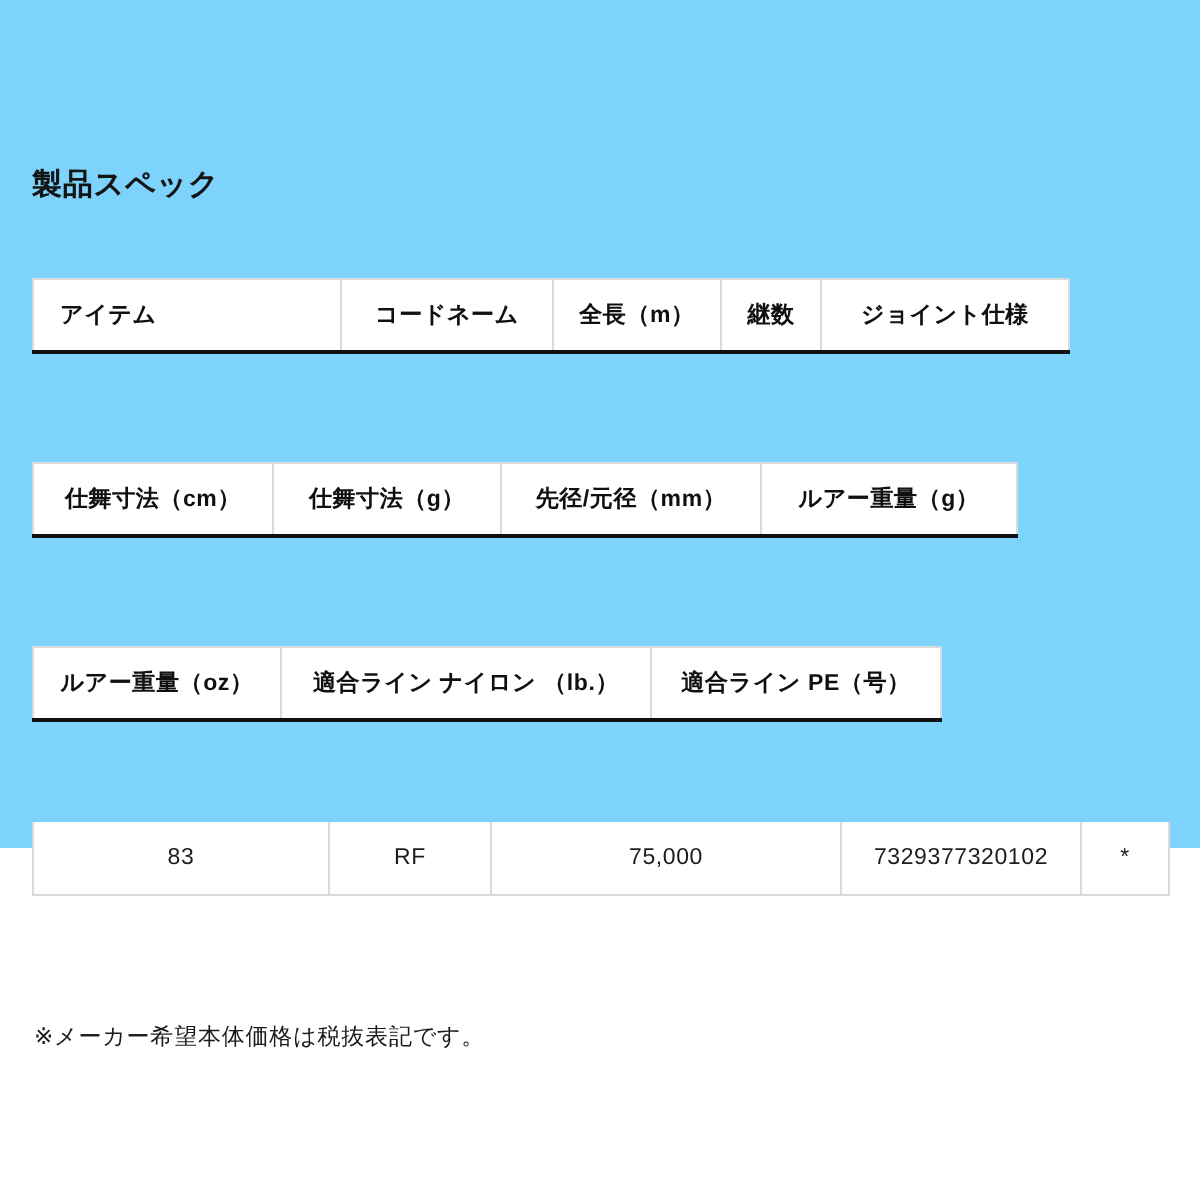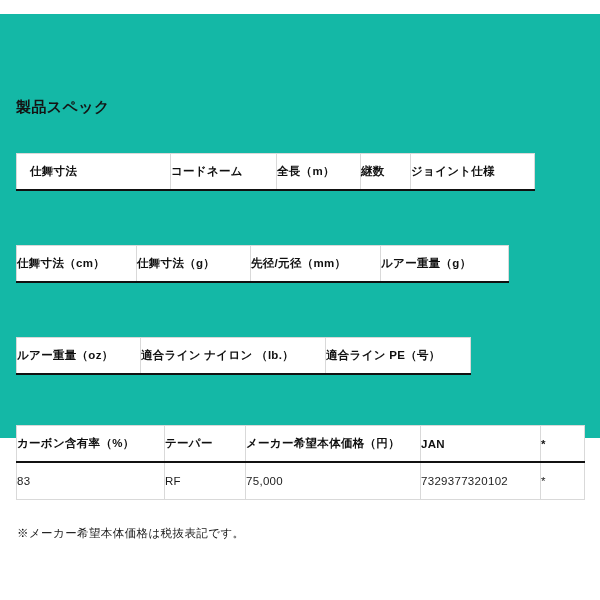--- a/index.html
+++ b/index.html
@@ -12,24 +12,24 @@
     background: #ffffff;
     font-family: "Liberation Sans", "DejaVu Sans", sans-serif;
     color: #1a1a1a;
     overflow: hidden;
     position: relative;
   }
 
   .page {
     position: absolute;
     left: 0;
-    top: 14px;
+    top: 0;
     width: 600px;
     height: 424px;
-    background: #14b8a6;
+    background: #7dd3fc;
   }
 
   .page-title {
     position: absolute;
     left: 16px;
     top: 83px;
     font-size: 15px;
     font-weight: bold;
     letter-spacing: 0.4px;
     color: #141414;
@@ -41,20 +41,21 @@
     position: absolute;
     border-collapse: collapse;
     table-layout: fixed;
     background: #ffffff;
   }
 
   .spec-table td {
     border: 1px solid #d9d9d9;
     padding: 0;
     vertical-align: middle;
+    text-align: center;
     background: #ffffff;
   }
 
   .spec-table tr.header-row td {
     height: 35px;
     font-size: 11.5px;
     font-weight: bold;
     letter-spacing: 0.3px;
     color: #101010;
     border-bottom: 2px solid #111111;
@@ -87,41 +88,40 @@
 
   .footnote {
     position: absolute;
     left: 17px;
     top: 510px;
     font-size: 11.5px;
     letter-spacing: 0.4px;
     color: #1a1a1a;
     line-height: 18px;
     white-space: nowrap;
-    font-family: Liberation Serif, serif;
   }
 </style>
 </head>
 <body>
 
 <div class="page">
 
   <div class="page-title">製品スペック</div>
 
   <table class="spec-table" id="table-basic">
     <colgroup>
       <col style="width:154px">
       <col style="width:106px">
       <col style="width:84px">
       <col style="width:50px">
       <col style="width:124px">
     </colgroup>
     <tbody>
       <tr class="header-row">
-        <td class="align-left">仕舞寸法</td>
+        <td class="align-left">アイテム</td>
         <td>コードネーム</td>
         <td>全長（m）</td>
         <td>継数</td>
         <td>ジョイント仕様</td>
       </tr>
     </tbody>
   </table>
 
   <table class="spec-table" id="table-dims">
     <colgroup>
@@ -157,27 +157,20 @@
 
   <table class="spec-table" id="table-meta">
     <colgroup>
       <col style="width:148px">
       <col style="width:81px">
       <col style="width:175px">
       <col style="width:120px">
       <col style="width:44px">
     </colgroup>
     <tbody>
-      <tr class="header-row">
-        <td>カーボン含有率（%）</td>
-        <td>テーパー</td>
-        <td>メーカー希望本体価格（円）</td>
-        <td>JAN</td>
-        <td>*</td>
-      </tr>
       <tr class="body-row">
         <td>83</td>
         <td>RF</td>
         <td>75,000</td>
         <td>7329377320102</td>
         <td>*</td>
       </tr>
     </tbody>
   </table>
 

